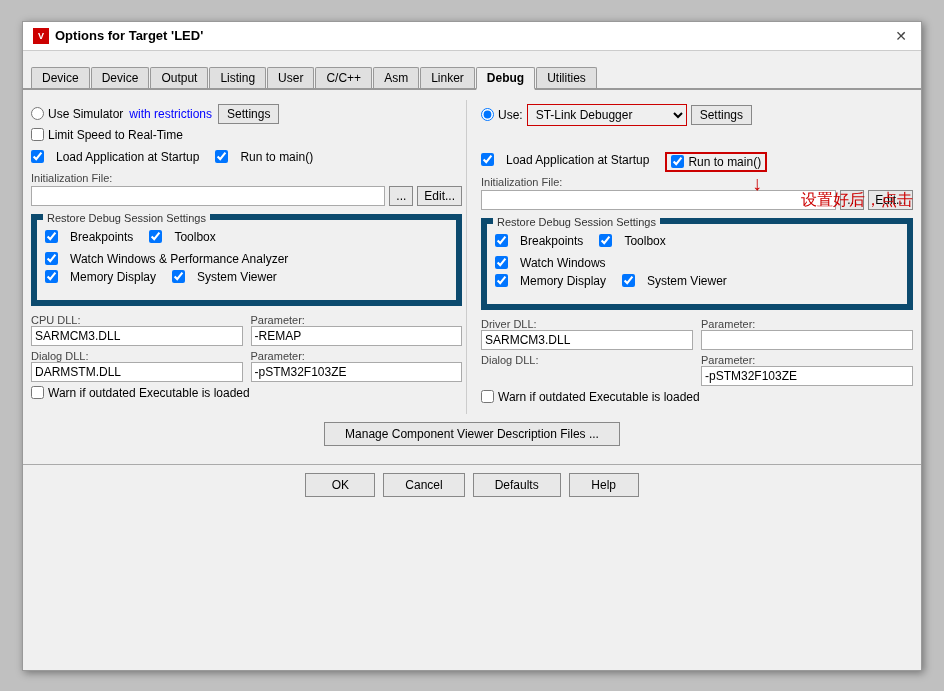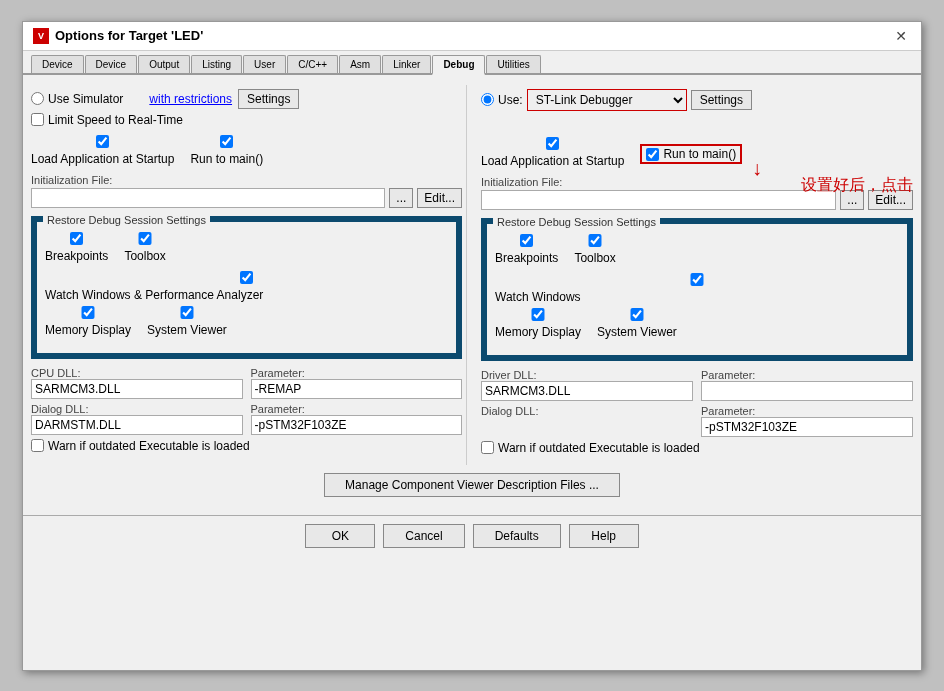--- a/index.html
+++ b/index.html
@@ -61,22 +61,23 @@
       border-bottom: 2px solid #999;
       padding: 4px 8px 0;
       gap: 1px;
     }
     .tab {
       padding: 3px 10px;
       border: 1px solid #999;
       border-bottom: none;
       background: #e0e0e0;
       cursor: pointer;
-      font-size: 10px;
+      font-size: 12px;
       border-radius: 2px 2px 0 0;
+      margin-top: 12px;
     }
     .tab.active {
       background: #f0f0f0;
       border-bottom: 2px solid #f0f0f0;
       margin-bottom: -2px;
       font-weight: bold;
     }
     .content {
       padding: 10px 4px;
     }
@@ -101,36 +102,34 @@
       margin-bottom: 4px;
     }
     .radio-label {
       display: flex;
       align-items: center;
       gap: 4px;
       cursor: pointer;
     }
     .link-text {
       color: blue;
-      text-decoration: underline;
-      cursor: pointer;
-      margin-left: 20px;
+      cursor: pointer;
     }
     .settings-btn {
       padding: 2px 8px;
       border: 1px solid #888;
       background: #e8e8e8;
       cursor: pointer;
       font-size: 12px;
     }
     .checkbox-row {
       display: flex;
-      gap: 4px;
+      align-items: center;
+      gap: 12px;
       margin-bottom: 4px;
-      flex-direction: column;
     }
     .checkbox-group {
       display: flex;
       align-items: center;
       gap: 16px;
       margin-bottom: 4px;
     }
     .section-label {
       font-size: 11px;
       color: #444;

